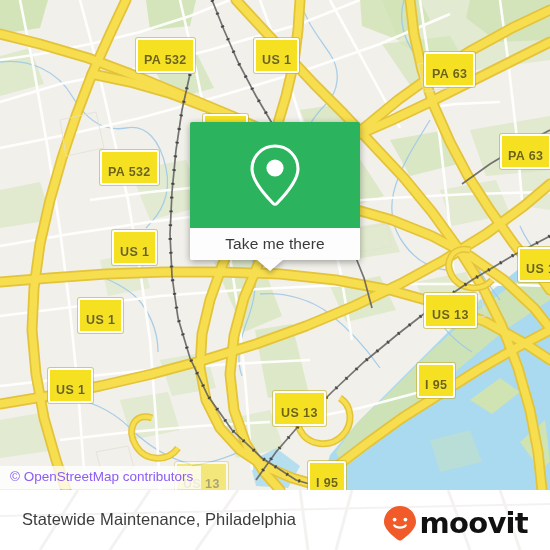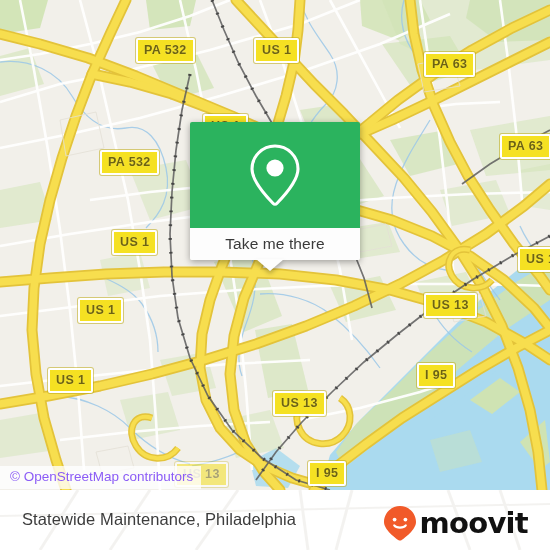--- a/index.html
+++ b/index.html
@@ -19,21 +19,21 @@
     position:absolute;
     background:#F5E122;
     border:2px solid #FFFFFF;
     border-radius:2px;
     box-shadow:0 0 0 1px rgba(190,170,20,.55);
     color:#6d6310;
     font-size:12.5px;
     font-weight:bold;
     letter-spacing:.4px;
     line-height:1;
-    padding:4px 6px 4px 6px;
+    padding:14px 6px 4px 6px;
     white-space:nowrap;
     font-family:"Liberation Sans", sans-serif;
     text-shadow:0 0 1px rgba(255,255,255,.4);
   }
   .shield.dim{opacity:.55;}
 
   
   #attribution{
     position:absolute;left:0;top:466px;
     padding:3px 8px 4px 10px;

